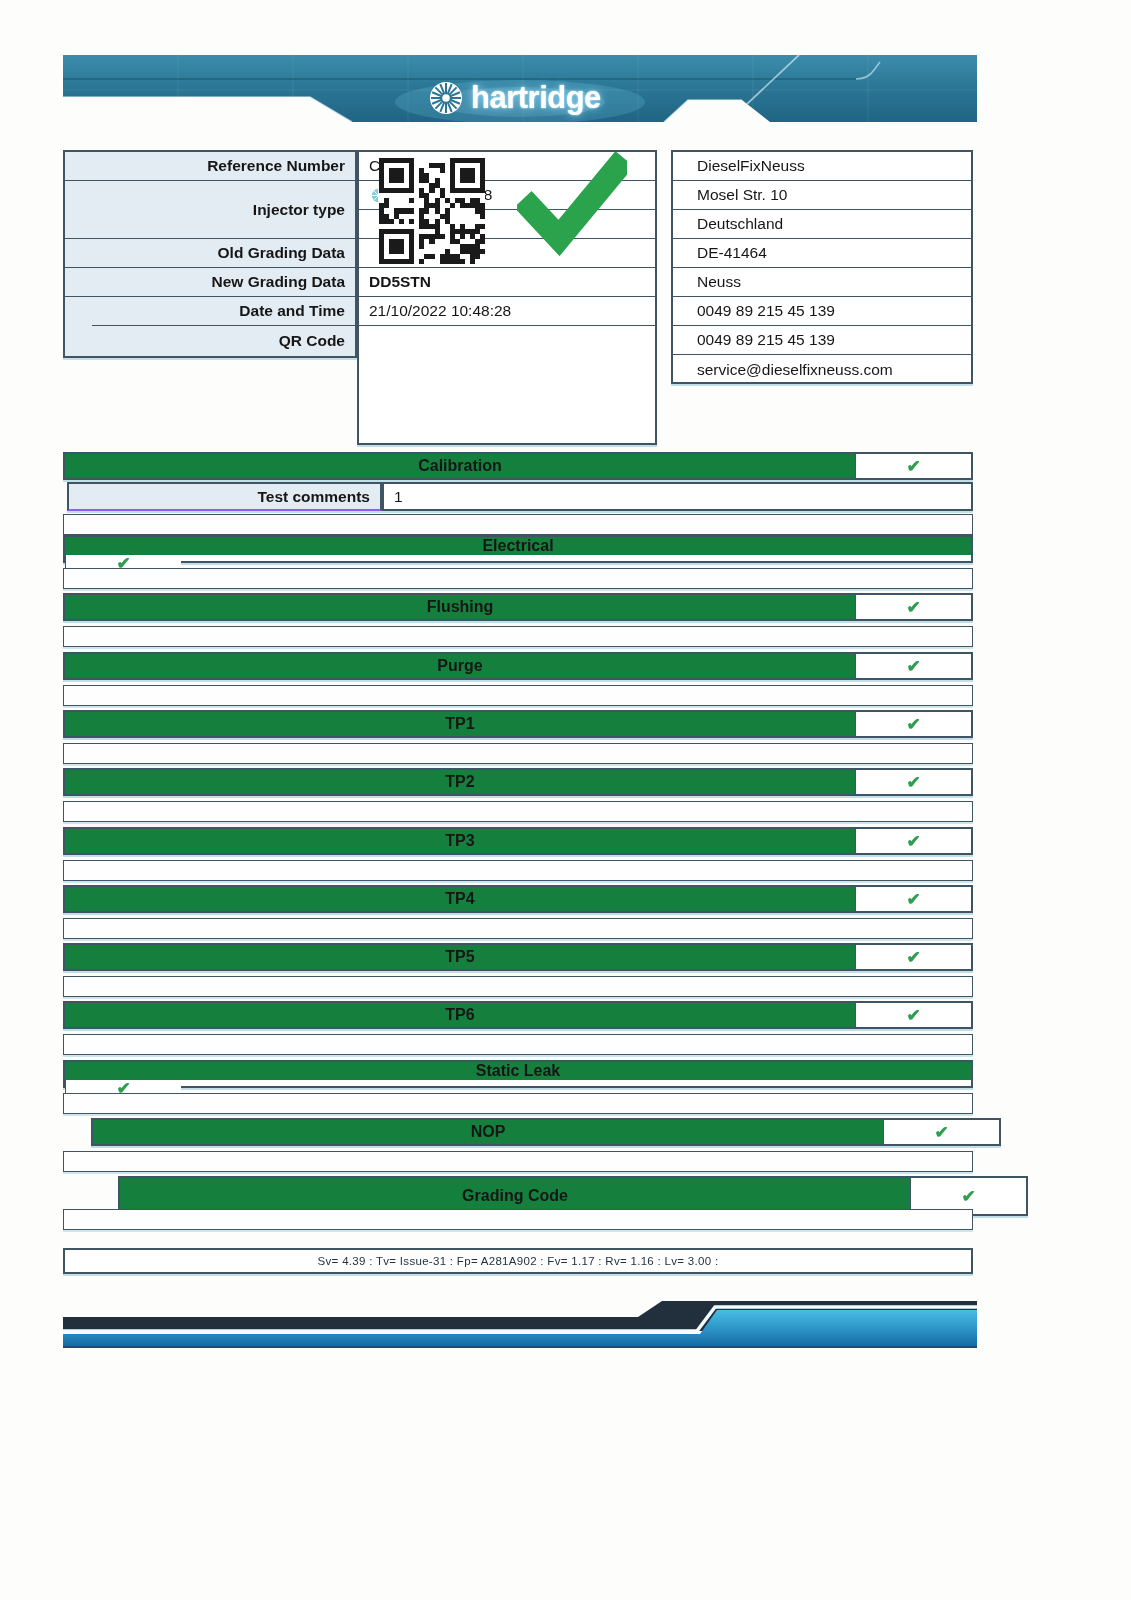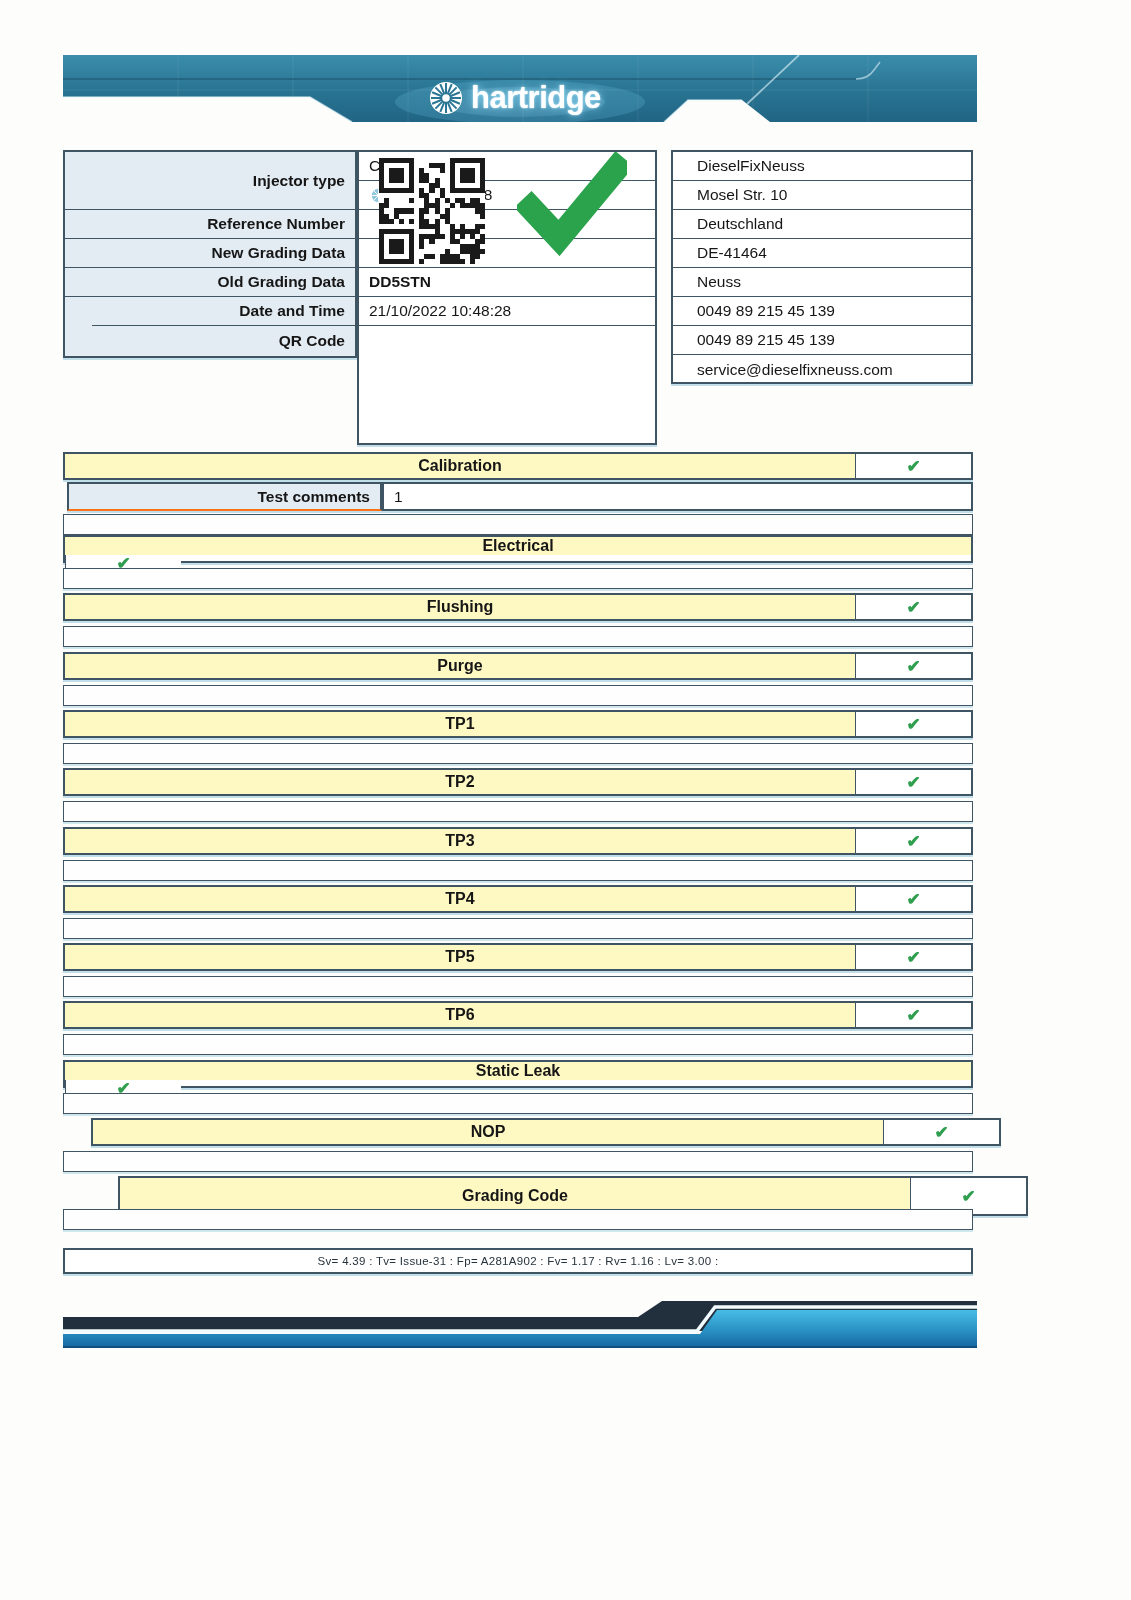--- a/index.html
+++ b/index.html
@@ -8,21 +8,21 @@
   .abs{position:absolute;box-sizing:border-box;}
   .box{position:absolute;box-sizing:border-box;border:2px solid #3f5563;
        box-shadow:0 2px 0 rgba(120,185,210,.45);background:#fff;}
   .lblbg{background:#e4ecf3;}
   .row{box-sizing:border-box;display:flex;align-items:center;border-bottom:1.5px solid #3f5563;}
   .row:last-child{border-bottom:none;}
   .lbl{justify-content:flex-end;padding-right:10px;font-weight:bold;font-size:15.5px;}
   .val{padding-left:10px;font-size:15.5px;}
   .contact-line{padding-left:24px;font-size:15.5px;}
   .sec-row{display:flex;align-items:stretch;}
-  .sec-label{flex:1;background:#fef9c3;display:flex;align-items:center;justify-content:center;
+  .sec-label{flex:1;background:#15803d;display:flex;align-items:center;justify-content:center;
              font-weight:bold;font-size:16px;}
   .sec-check{width:115px;border-left:1.5px solid #3f5563;background:#fff;display:flex;
              align-items:center;justify-content:center;}
   .check-glyph{color:#2f9e4f;font-size:17px;font-weight:bold;line-height:1;}
   .empty-row{position:absolute;box-sizing:border-box;border:1.5px solid #3f5563;background:#fefefe;
              box-shadow:0 2px 0 rgba(120,185,210,.35);}
   .version{display:flex;align-items:center;justify-content:center;font-size:11.5px;
            letter-spacing:.3px;color:#25323c;}
   .logo{position:absolute;left:428px;top:80px;display:flex;align-items:center;gap:7px;}
   .logo-text{font-size:31px;font-weight:bold;color:#fff;letter-spacing:-.5px;
@@ -79,24 +79,24 @@
           <line x1="-13.9" y1="-5.7" x2="13.9" y2="5.7"></line>
         <line x1="-5.7" y1="13.9" x2="5.7" y2="-13.9"></line>
           <line x1="-13.9" y1="5.7" x2="13.9" y2="-5.7"></line>
       </g>
       <circle r="4.5" fill="#ffffff" stroke="#2a7694" stroke-width="1.5"></circle>
     </svg>
     <span class="logo-text">hartridge</span>
   </div>
 
   <div class="box lblbg" style="left:63px;top:150px;width:294px;height:208px;">
+    <div class="row lbl" style="height:29px;">Reference Number</div>
     <div class="row lbl" style="height:58px;">Injector type</div>
-    <div class="row lbl" style="height:29px;">Reference Number</div>
+    <div class="row lbl" style="height:29px;">Old Grading Data</div>
     <div class="row lbl" style="height:29px;">New Grading Data</div>
-    <div class="row lbl" style="height:29px;">Old Grading Data</div>
     <div class="row lbl" style="height:29px;margin-left:27px;">Date and Time</div>
     <div class="row lbl" style="height:30px;">QR Code</div>
   </div>
 
   <div class="box" style="left:357px;top:150px;width:300px;height:295px;">
     <div class="row val" style="height:29px;">Continental</div>
     <div class="row serial-cell" style="height:29px;">
       <svg width="15" height="15" viewBox="-18 -18 36 36">
         <circle r="16" fill="#8fc6e0"></circle>
         <g stroke="#ffffff" stroke-width="2.4">
@@ -353,21 +353,21 @@
     <div class="row contact-line" style="height:29px;">service@dieselfixneuss.com</div>
   </div>
 
   <div class="box sec-row" style="left:63px;top:452px;width:910px;height:28px;padding:0;">
     <div class="sec-label">Calibration</div>
     <div class="sec-check">
       <span class="check-glyph">✔</span>
     </div>
   </div>
 
-  <div class="box lblbg row lbl" style="left:67px;top:482px;width:315px;height:29px;border-bottom:2px solid #f97316;">
+  <div class="box lblbg row lbl" style="left:67px;top:482px;width:315px;height:29px;border-bottom:2px solid #8b5cf6;">
       <span>Test comments</span>
     </div>
   <div class="box row val" style="left:382px;top:482px;width:591px;height:29px;border-bottom:2px solid #3f5563;">
       <span>1</span>
     </div>
 
   <div class="empty-row" style="left:63px;top:514px;width:910px;height:21px;"></div>
 
   <div id="sections">
     <div>

